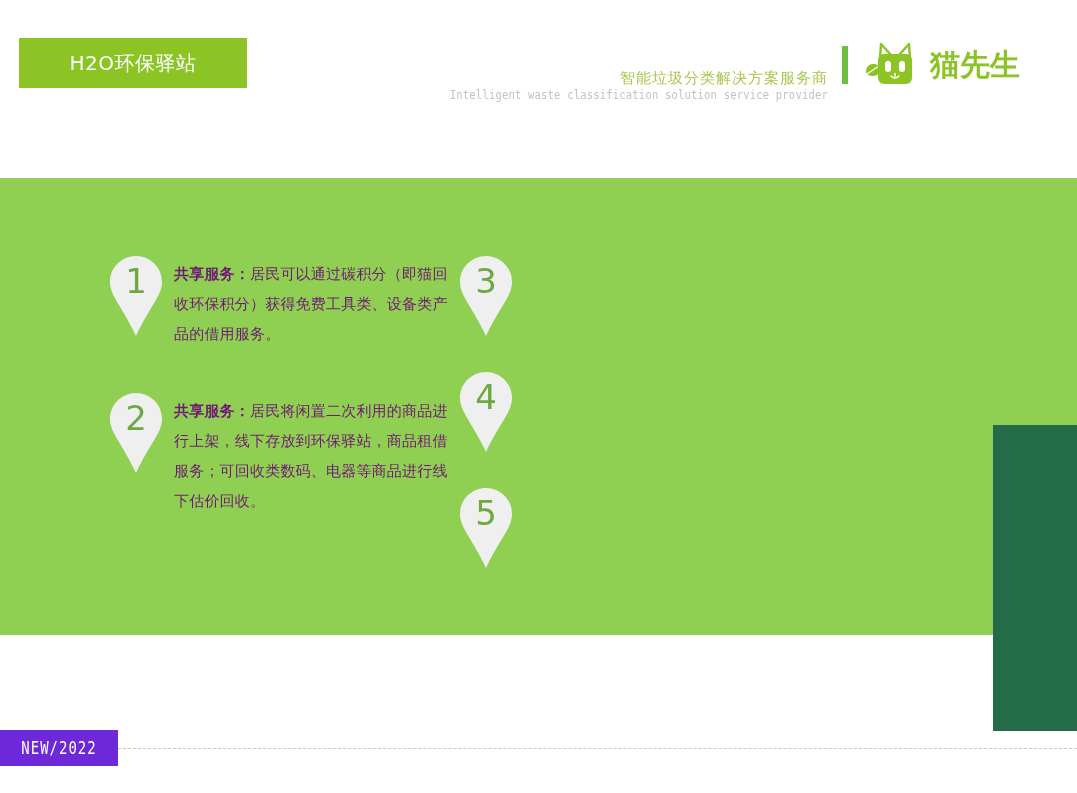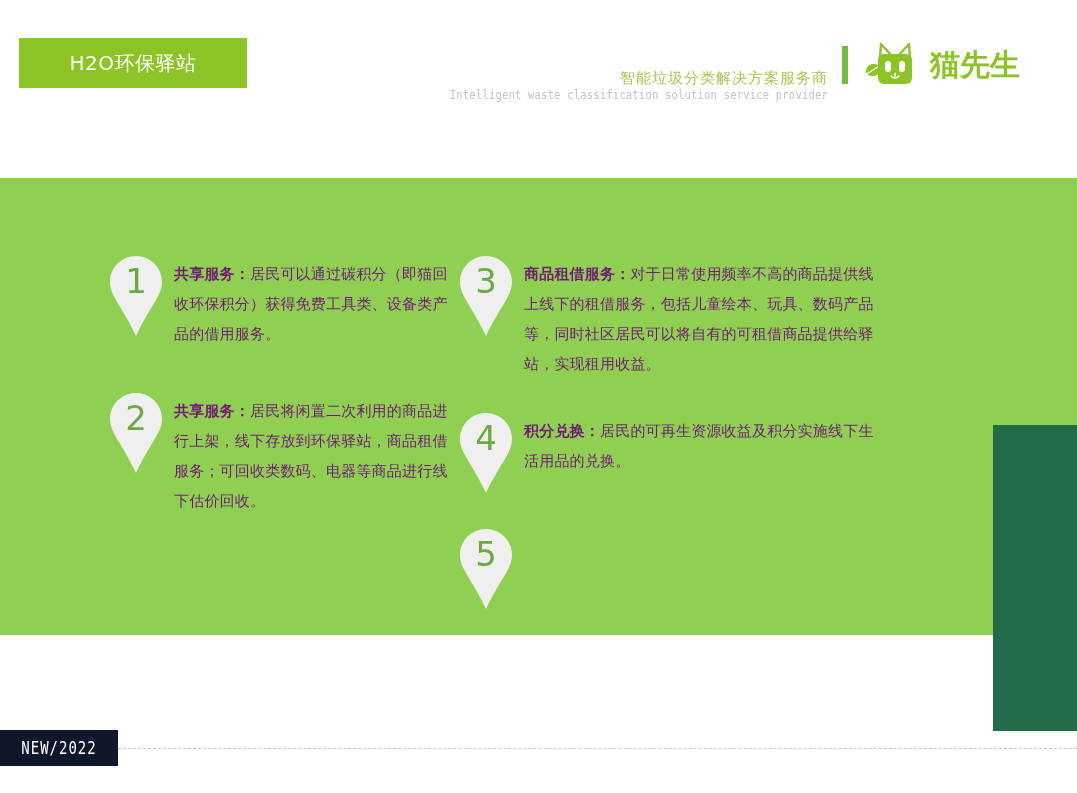--- a/index.html
+++ b/index.html
@@ -177,21 +177,21 @@
     top: 730px;
     width: 1077px;
     height: 36px;
   }
   .footer-badge {
     position: absolute;
     left: 0;
     top: 0;
     width: 118px;
     height: 36px;
-    background: #0f172a;
+    background: #6d28d9;
     display: flex;
     align-items: center;
     justify-content: center;
   }
   .footer-badge-text {
     color: #ffffff;
     font-size: 14px;
     letter-spacing: 1px;
     font-family: "DejaVu Sans Mono", "Liberation Mono", monospace;
     transform: scaleY(1.25);
@@ -278,35 +278,29 @@
 
 <div class="col col-right">
 
   <div class="item">
     <span class="pin">
       <svg viewBox="0 0 56 84" width="56" height="84" xmlns="http://www.w3.org/2000/svg">
         <path d="M28 2 C13.6 2, 2 13.6, 2 28 C2 42, 14 52, 28 82 C42 52, 54 42, 54 28 C54 13.6, 42.4 2, 28 2 Z" fill="#EFEFEF"></path>
       </svg>
       <span class="pin-num">3</span>
     </span>
-    <div class="item-text">
-      <span class="item-title">商品租借服务：</span><span>对于日常使用频率不高的商品提供线上线下的租借服务，包括儿童绘本、玩具、数码产品等，同时社区居民可以将自有的可租借商品提供给驿站，实现租用收益。</span>
-    </div>
   </div>
 
   <div class="item" style="margin-top:6px;">
     <span class="pin">
       <svg viewBox="0 0 56 84" width="56" height="84" xmlns="http://www.w3.org/2000/svg">
         <path d="M28 2 C13.6 2, 2 13.6, 2 28 C2 42, 14 52, 28 82 C42 52, 54 42, 54 28 C54 13.6, 42.4 2, 28 2 Z" fill="#EFEFEF"></path>
       </svg>
       <span class="pin-num">4</span>
     </span>
-    <div class="item-text">
-      <span class="item-title">积分兑换：</span><span>居民的可再生资源收益及积分实施线下生活用品的兑换。</span>
-    </div>
   </div>
 
   <div class="item" style="margin-top:6px;">
     <span class="pin">
       <svg viewBox="0 0 56 84" width="56" height="84" xmlns="http://www.w3.org/2000/svg">
         <path d="M28 2 C13.6 2, 2 13.6, 2 28 C2 42, 14 52, 28 82 C42 52, 54 42, 54 28 C54 13.6, 42.4 2, 28 2 Z" fill="#EFEFEF"></path>
       </svg>
       <span class="pin-num">5</span>
     </span>
   </div>

